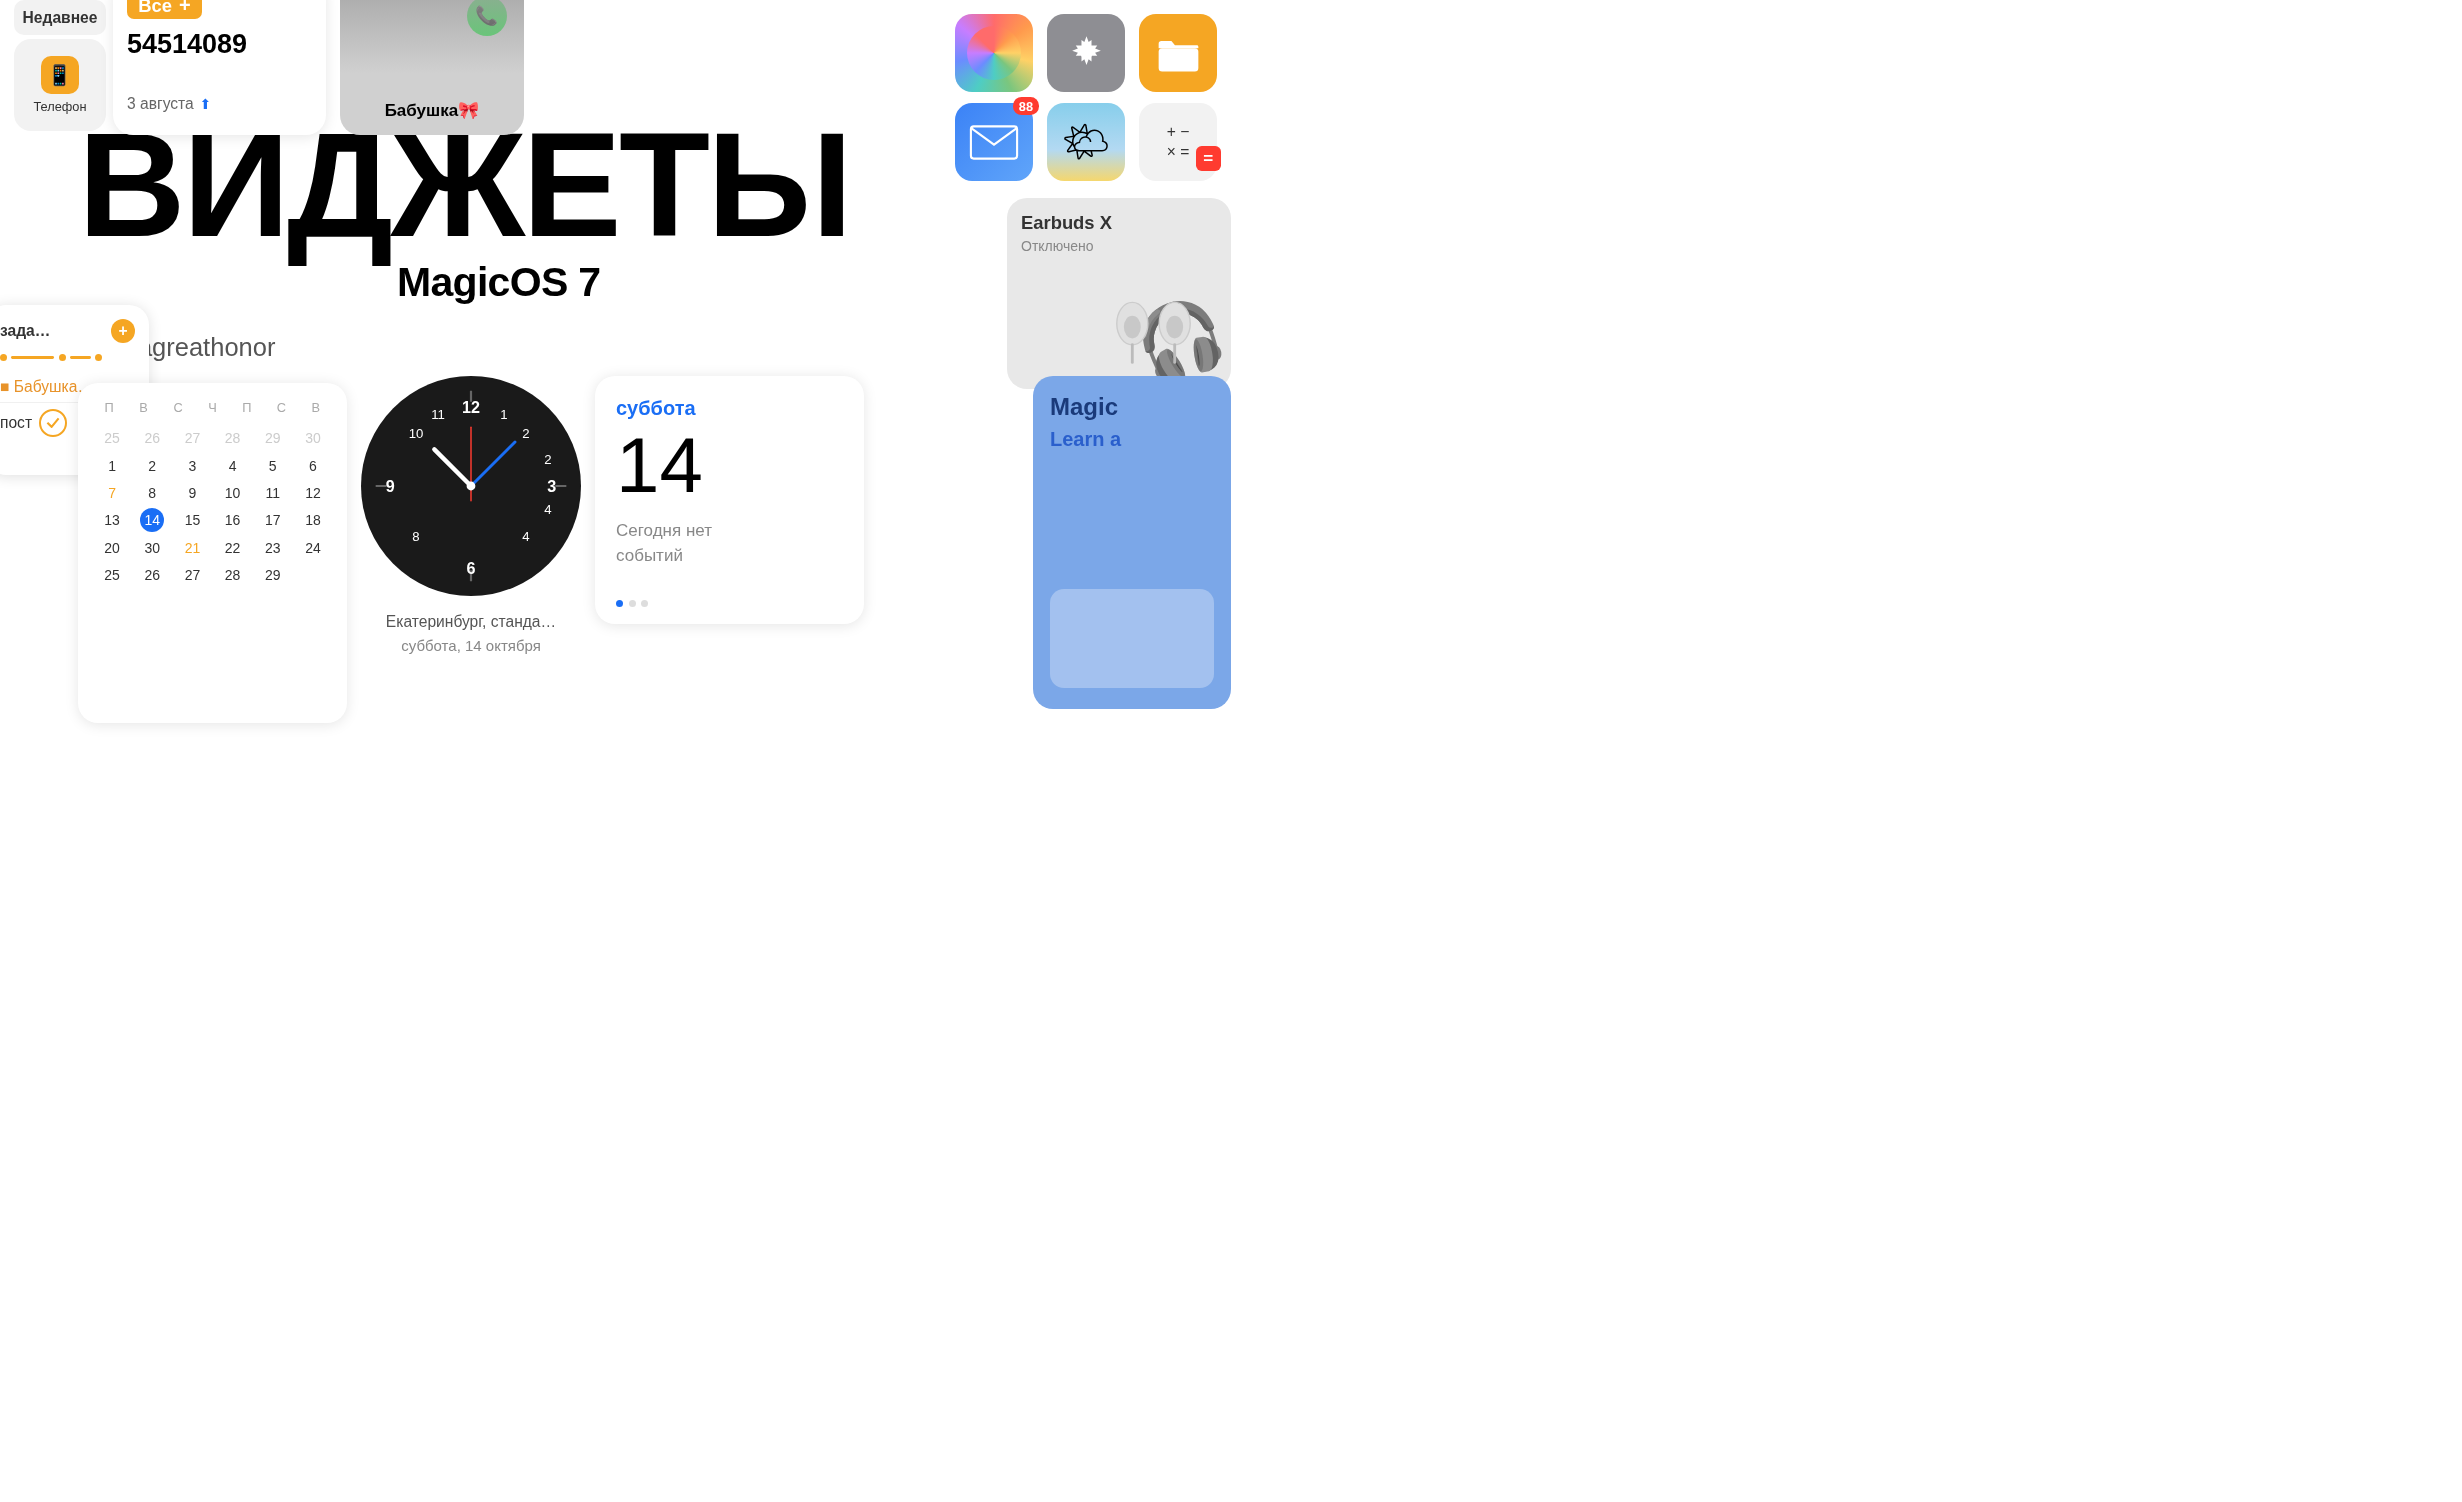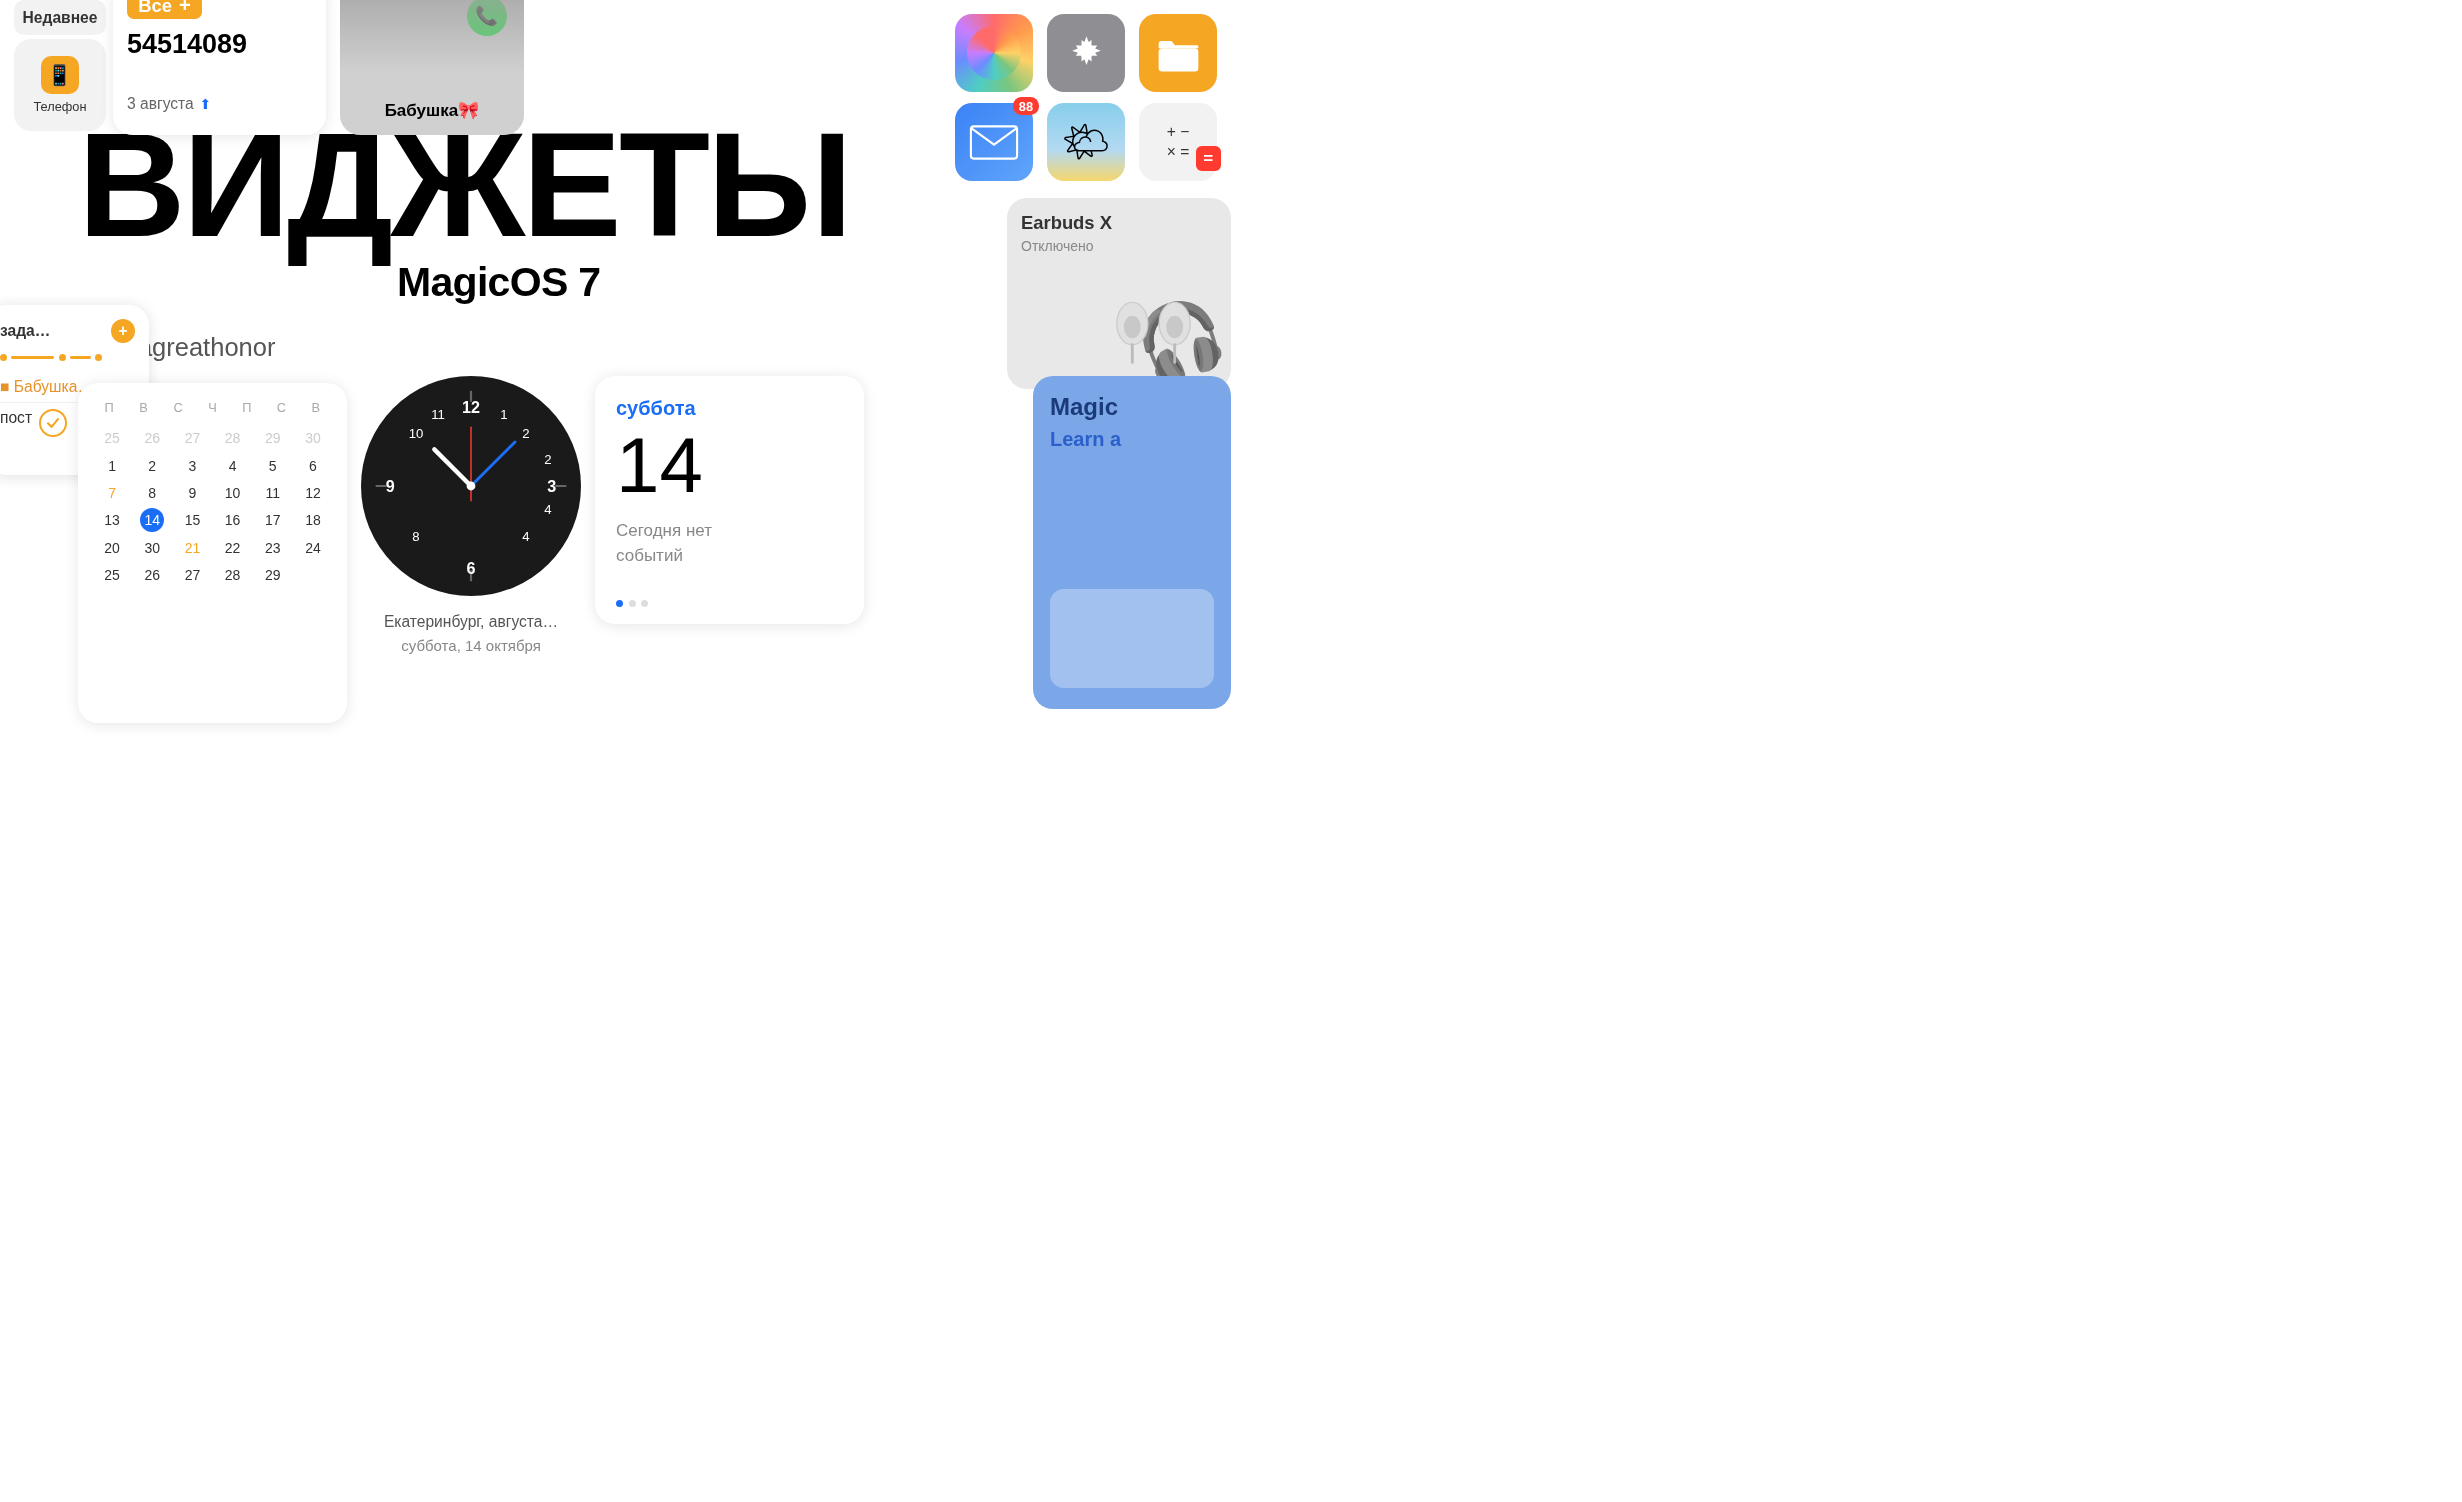--- a/index.html
+++ b/index.html
@@ -464,21 +464,21 @@
   <div style="display:flex; gap:4.3px; margin-bottom:11.3px;">
     <div style="width:7px; height:7px; border-radius:50%; background:#f5a623;"></div>
     <div style="width:43px; height:2.8px; background:#f5a623; border-radius:1.4px; align-self:center;"></div>
     <div style="width:7px; height:7px; border-radius:50%; background:#f5a623;"></div>
     <div style="width:21px; height:2.8px; background:#f5a623; border-radius:1.4px; align-self:center;"></div>
     <div style="width:7px; height:7px; border-radius:50%; background:#f5a623;"></div>
   </div>
   <div style="font-size:15.6px; color:#e8932a; font-weight:500; padding:5.7px 0; border-bottom:0.7px solid #f0f0f0;">
     ■ <span>Бабушка…</span>
   </div>
-  <div style="font-size:15.6px; color:#333; font-weight:400; padding:5.7px 0; display:flex; gap:7px;">
+  <div style="font-size:15.6px; color:#333; font-weight:400; padding:5.7px 0; display:flex; align-items:center; gap:7px;">
     <span>пост</span>
     <div style="width:28px; height:28px; border-radius:50%; border:2.1px solid #f5a623; display:flex; align-items:center; justify-content:center;">
       <svg width="14" height="11.3" viewBox="0 0 20 16">
           <polyline points="2,8 8,14 18,2" fill="none" stroke="#f5a623" stroke-width="3"></polyline>
         </svg>
     </div>
   </div>
 </div>
 
 <div class="widget-calendar">
@@ -559,21 +559,21 @@
     <text x="105" y="58" text-anchor="middle" fill="white" font-size="18">11</text>
 
     <line x1="150" y1="150" x2="100" y2="100" stroke="white" stroke-width="6" stroke-linecap="round"></line>
 
     <line x1="150" y1="150" x2="210" y2="90" stroke="#1a6ef5" stroke-width="4" stroke-linecap="round"></line>
 
     <line x1="150" y1="170" x2="150" y2="70" stroke="#ff3b30" stroke-width="2" stroke-linecap="round"></line>
 
     <circle cx="150" cy="150" r="6" fill="white"></circle>
   </svg>
-  <div class="clock-label" style="color:#555; font-size:15.6px;">Екатеринбург, августа…</div>
+  <div class="clock-label" style="color:#555; font-size:15.6px;">Екатеринбург, станда…</div>
   <div style="position:absolute; bottom:-58px; left:50%; transform:translateX(-50%); color:#888; font-size:15px; white-space:nowrap;">суббота, 14 октября</div>
 </div>
 
 <div class="widget-date">
   <div style="font-size:20px; color:#1a6ef5; font-weight:600; margin-bottom:5.7px;">суббота</div>
   <div style="font-size:78px; font-weight:300; color:#000; line-height:1; margin-bottom:14px;">14</div>
   <div style="font-size:17px; color:#888; line-height:1.5;">Сегодня нет<br>событий</div>
 
   <div style="position:absolute; bottom:17px; left:21px; display:flex; gap:5.7px;">
     <div style="width:7px; height:7px; border-radius:50%; background:#1a6ef5;"></div>

